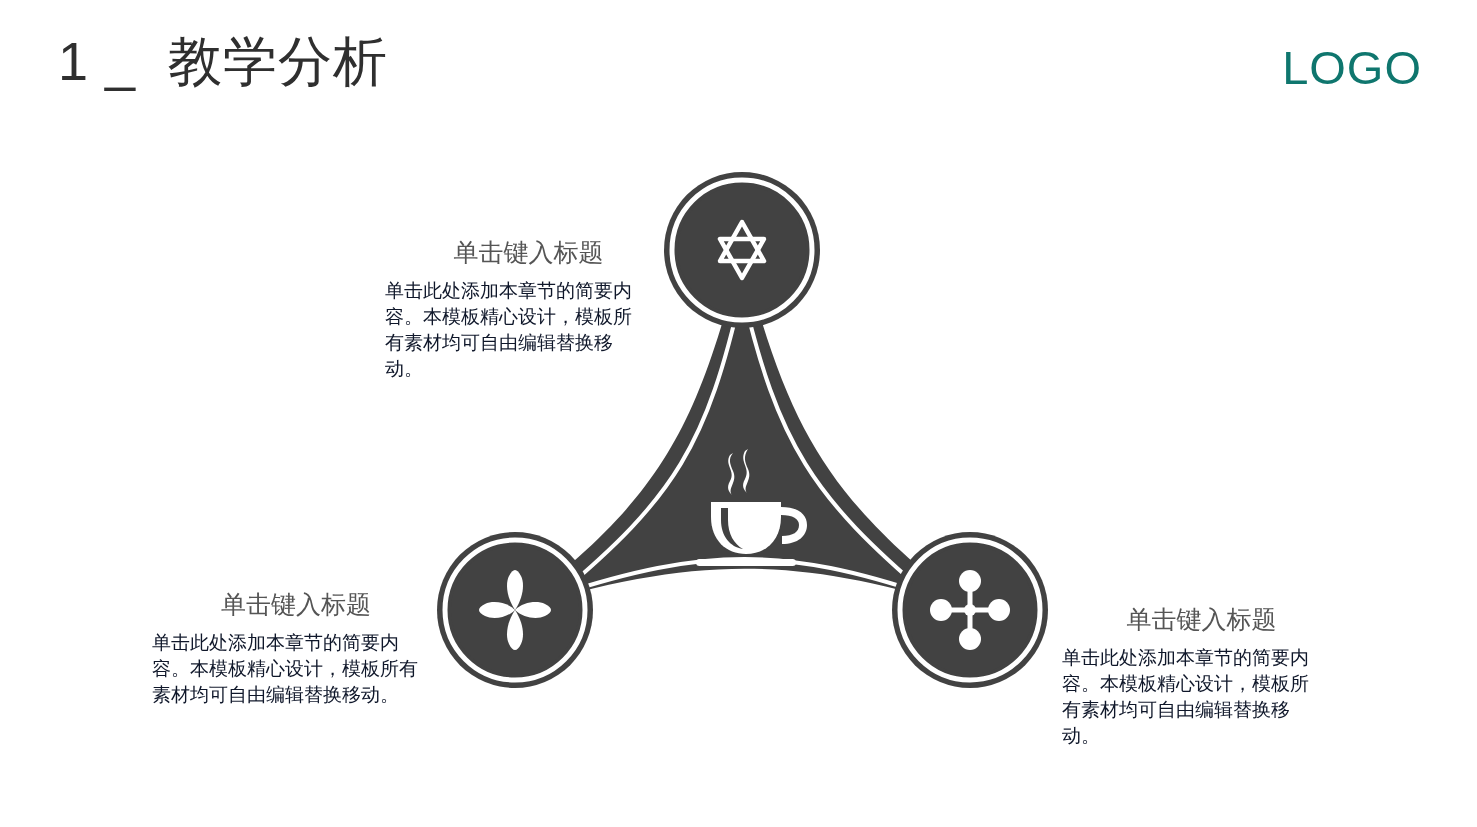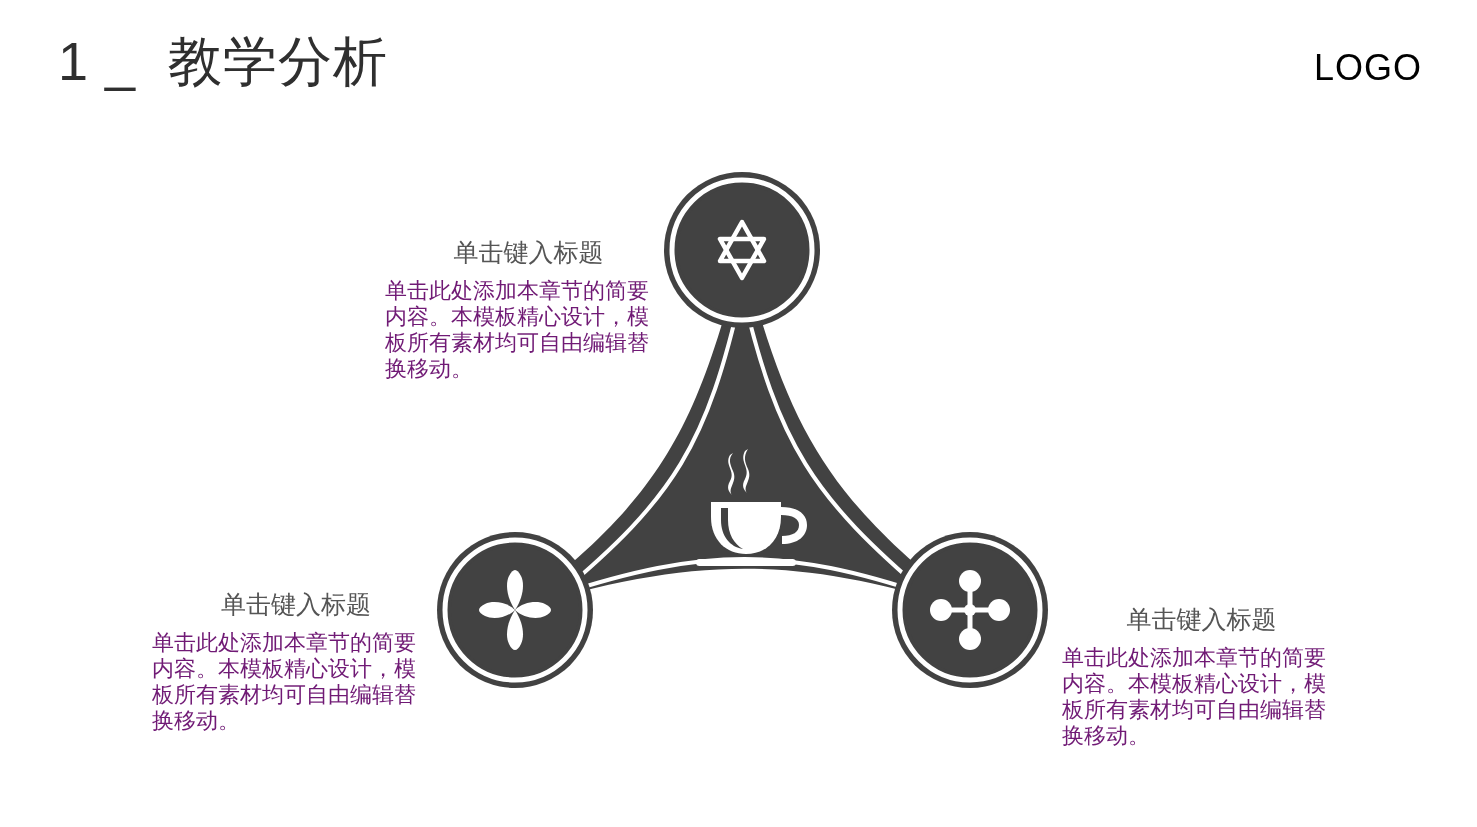--- a/index.html
+++ b/index.html
@@ -32,23 +32,23 @@
     line-height: 66px;
     color: #2f2f2f;
     font-weight: 400;
     letter-spacing: 1px;
     white-space: pre;
   }
   #logo-text {
     position: absolute;
     right: 55px;
     top: 42px;
-    font-size: 36px;
+    font-size: 47px;
     line-height: 52px;
-    color: #000000;
+    color: #0f766e;
     font-weight: 400;
     letter-spacing: 1px;
   }
 
   
   #diagram {
     position: absolute;
     left: 395px;
     top: 140px;
     width: 690px;
@@ -67,23 +67,23 @@
   }
   .callout .c-title {
     font-size: 25px;
     line-height: 32px;
     font-weight: normal;
     color: #555555;
     margin: 0 0 10px 0;
     white-space: nowrap;
   }
   .callout .c-body {
-    font-size: 22px;
+    font-size: 19px;
     line-height: 26px;
-    color: #701a75;
+    color: #0f172a;
     margin: 0;
   }
 
   #callout-top {
     left: 385px;
     top: 236px;
     width: 265px;
     text-align: left;
   }
   #callout-top .c-title {

